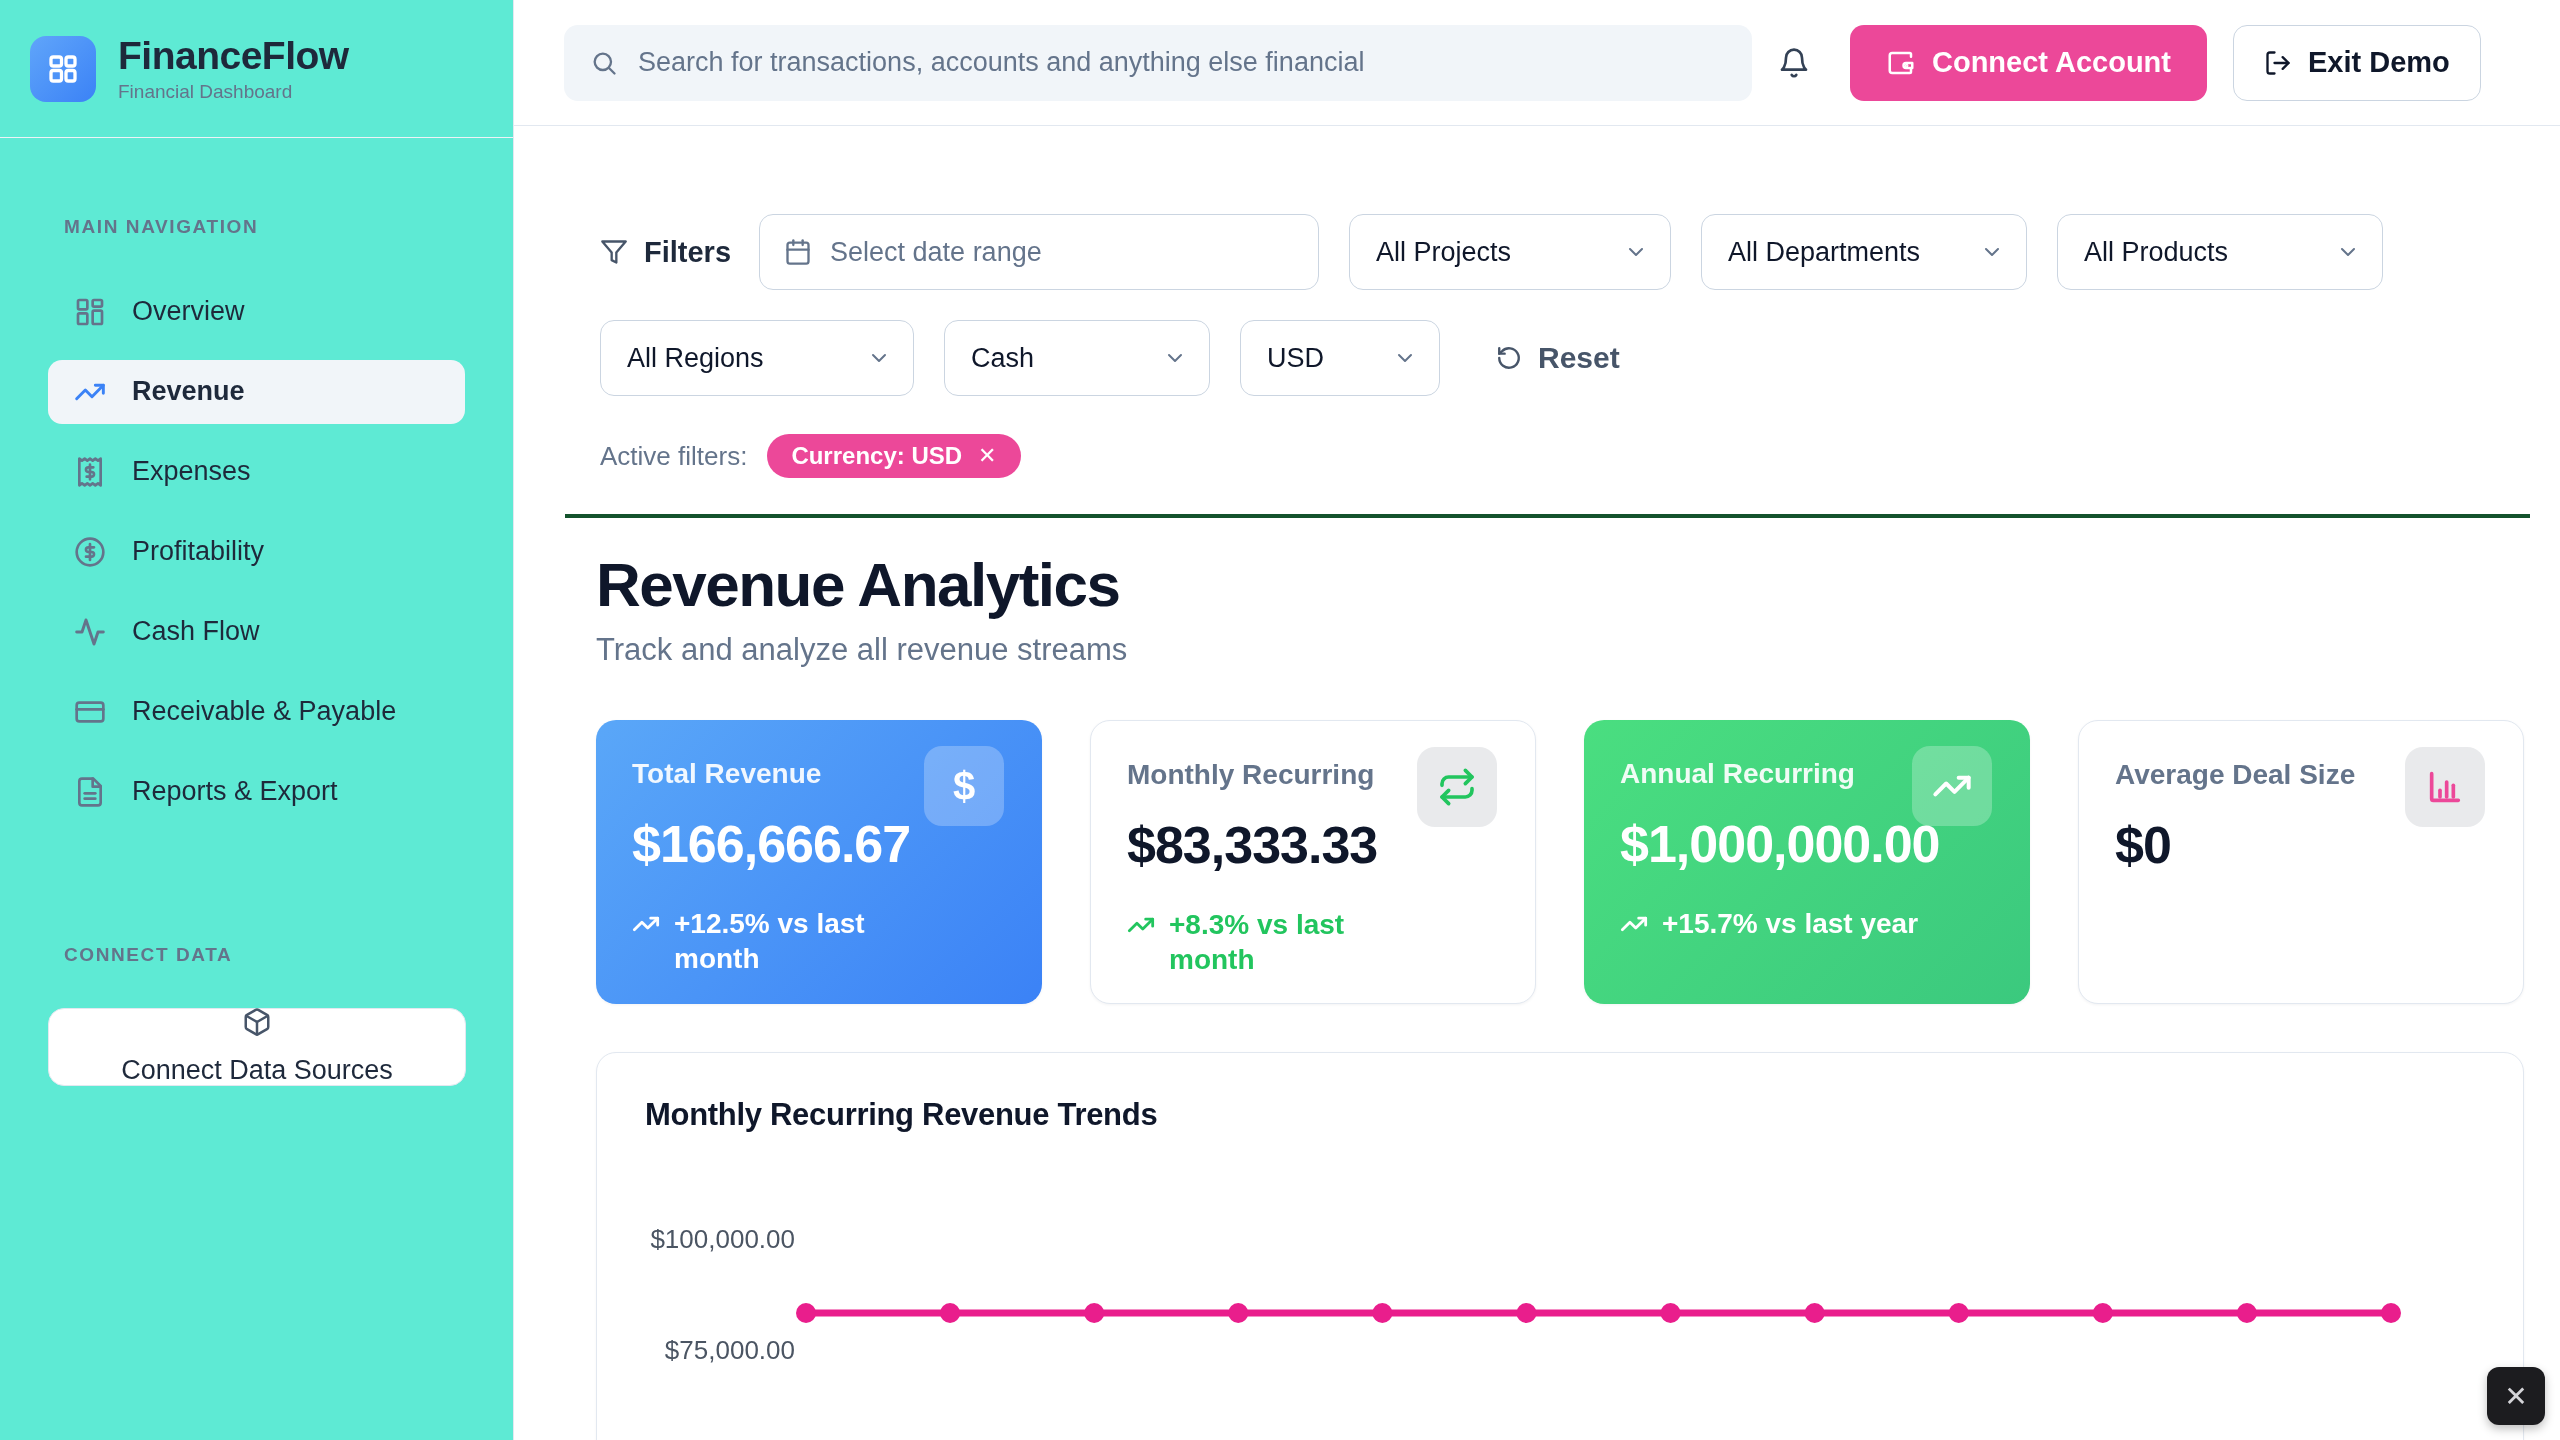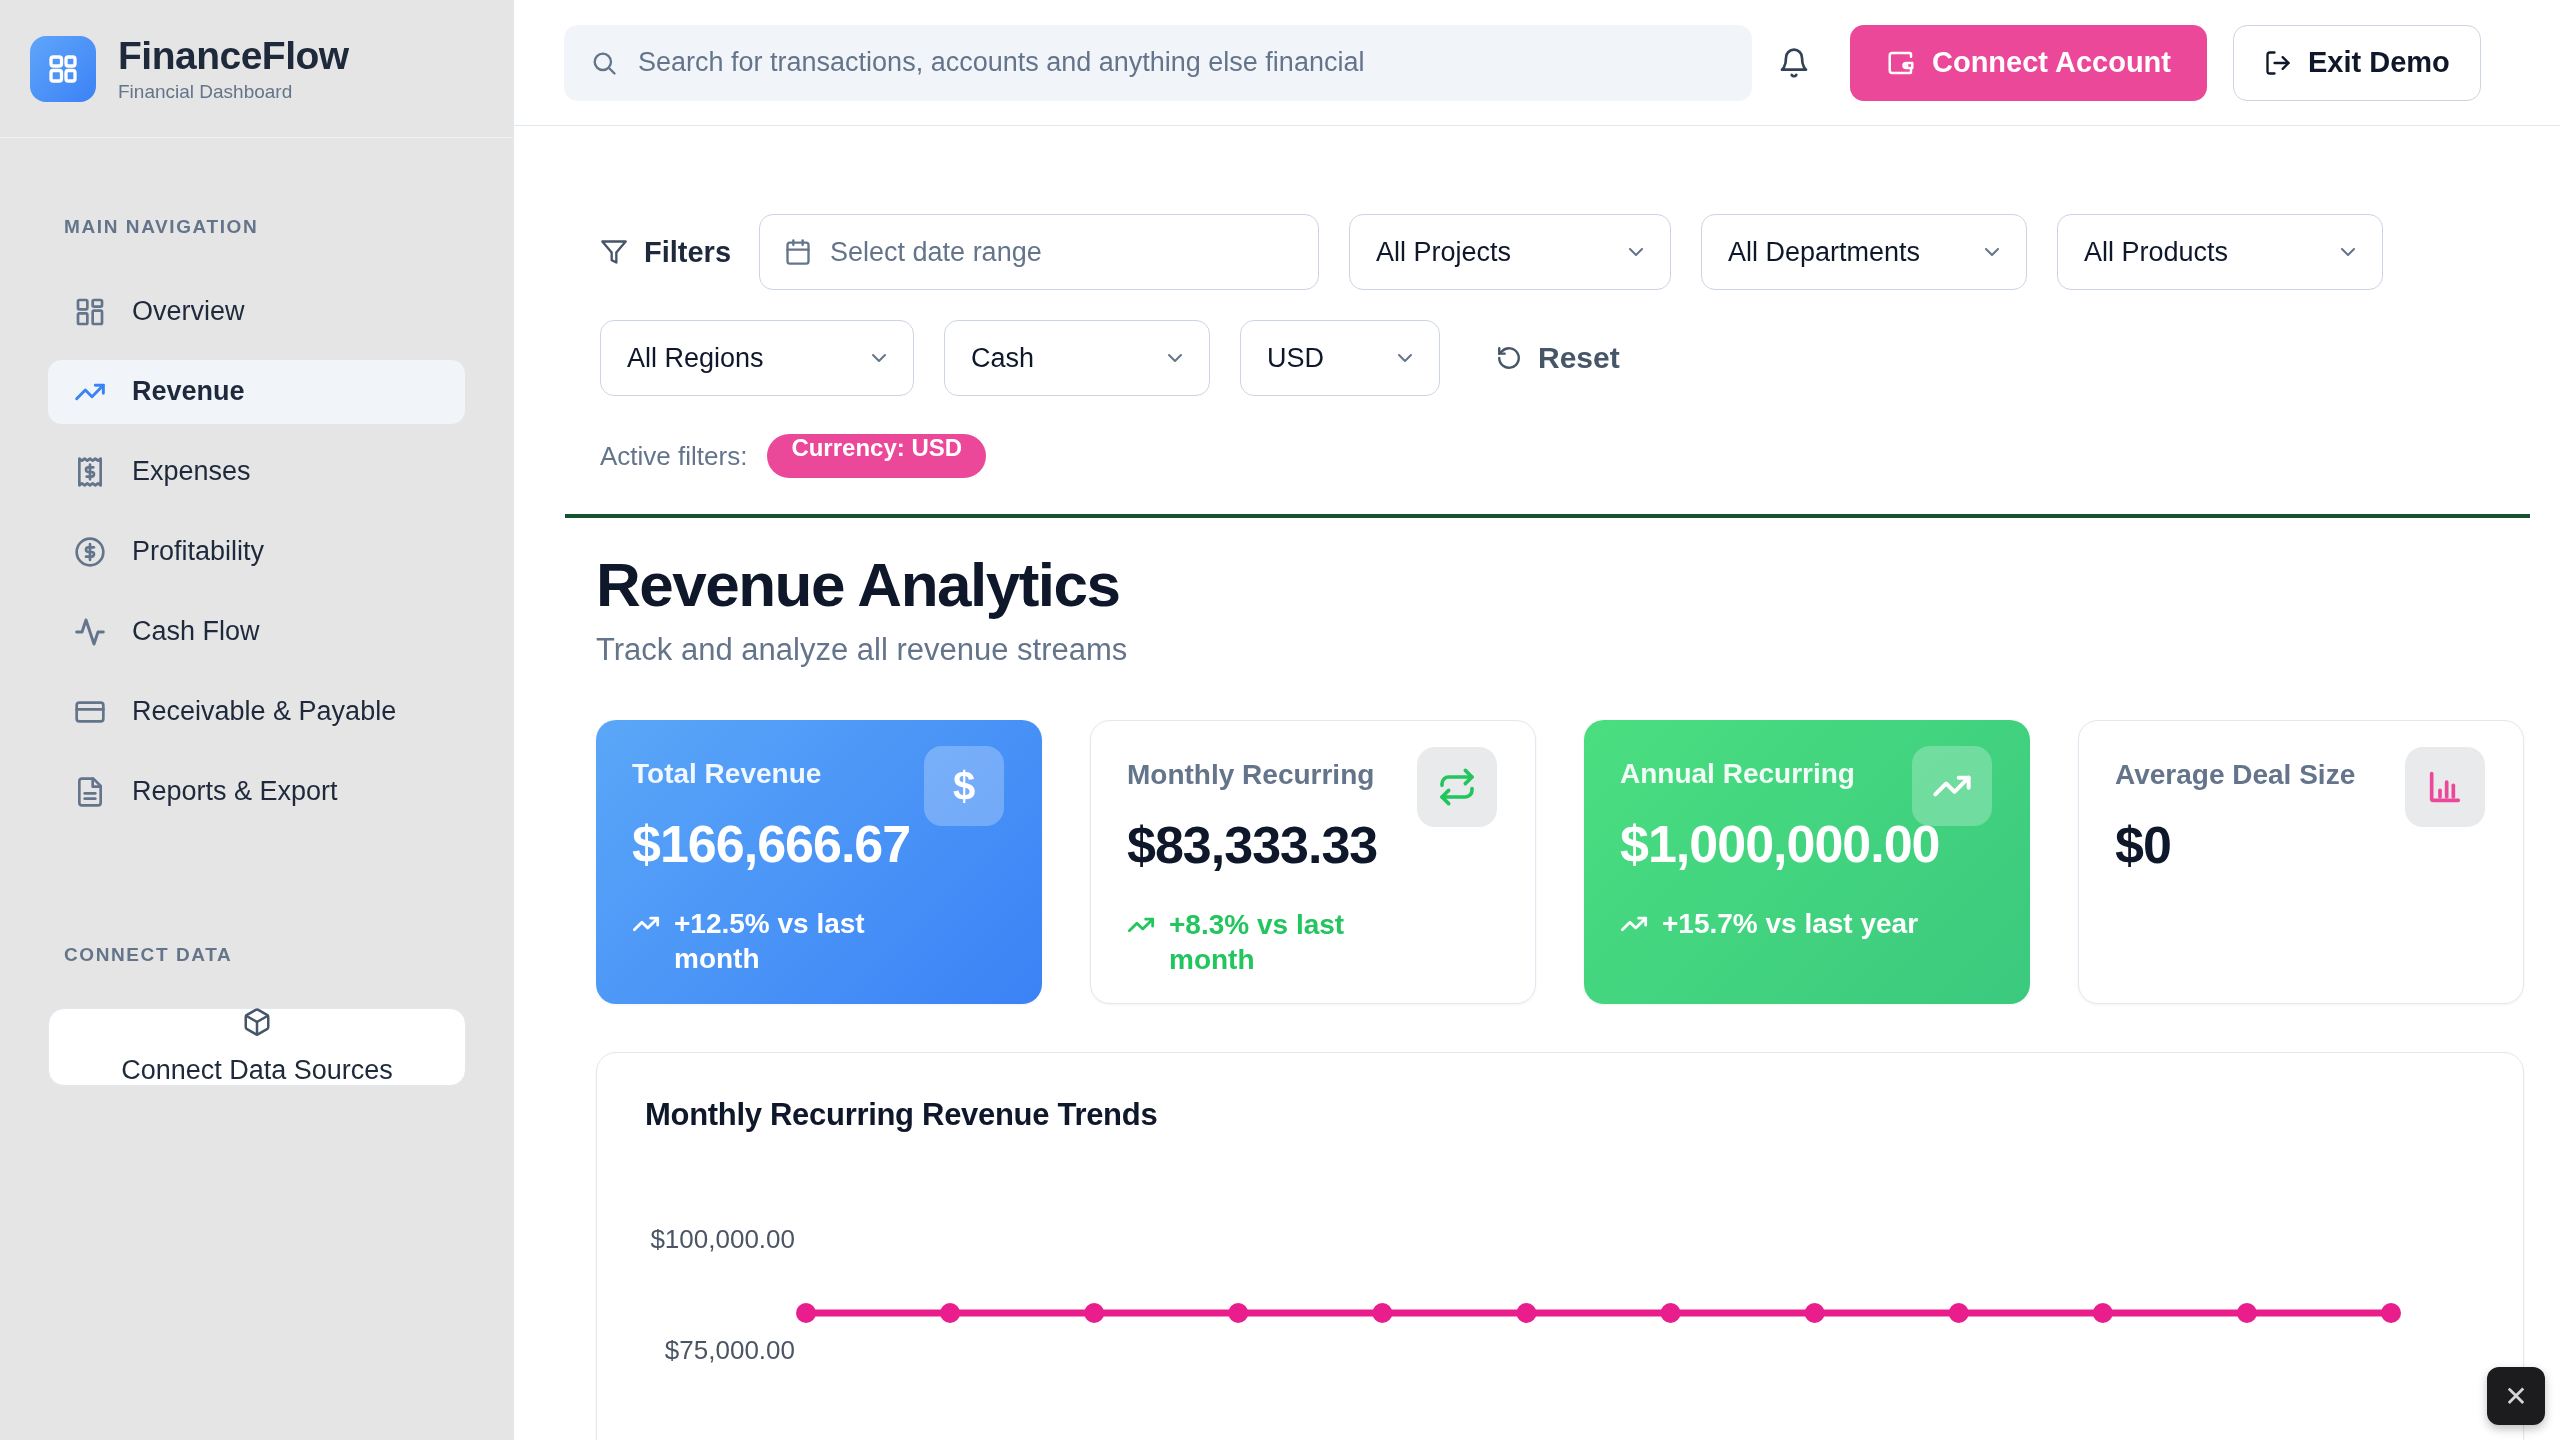--- a/index.html
+++ b/index.html
@@ -2,21 +2,21 @@
 <html><head>
 <meta charset="utf-8">
 <style>
   * { margin:0; padding:0; box-sizing:border-box; }
   html,body { width:2560px; height:1440px; overflow:hidden; background:#fff;
     font-family:"Liberation Sans", sans-serif; color:#0f172a; }
   #app { position:relative; width:2560px; height:1440px; overflow:hidden; background:#fff; }
   svg { display:block; }
 
   
-  .sidebar { position:absolute; left:0; top:0; width:514px; height:1440px; background:#e5e5e5;
+  .sidebar { position:absolute; left:0; top:0; width:514px; height:1440px; background:#5eead4;
     border-right:1px solid #e2e8f0; }
   .logo-row { display:flex; align-items:center; gap:22px; padding:36px 30px 34px 30px;
     border-bottom:1px solid #eef2f6; }
   .logo-badge { width:66px; height:66px; border-radius:16px; flex:0 0 auto;
     background:linear-gradient(135deg,#60a5fa,#3b82f6); display:flex; align-items:center; justify-content:center; }
   .brand-name { font-size:39px; font-weight:700; color:#1e293b; letter-spacing:-0.5px; line-height:1.05; }
   .brand-sub { font-size:19px; color:#64748b; margin-top:4px; }
   .nav-wrap { padding:78px 48px 0 48px; }
   .nav-header { font-size:19px; font-weight:700; letter-spacing:1.6px; color:#64748b; padding-left:16px; }
   .nav-list { margin-top:42px; }
@@ -69,21 +69,21 @@
     font-size:27px; color:#0f172a; margin-right:30px; cursor:pointer; }
   .selbox .chev { width:24px; height:24px; color:#64748b; }
   .row2 { margin-top:30px; }
   .reset-btn { display:flex; align-items:center; gap:16px; font-size:30px; font-weight:600;
     color:#475569; background:none; border:none; cursor:pointer; margin-left:26px;
     font-family:"Liberation Sans", sans-serif; }
   .reset-btn .ic { width:26px; height:26px; }
   .active-row { margin-top:38px; display:flex; align-items:center; gap:20px; }
   .active-label { font-size:26px; color:#64748b; }
   .chip { height:44px; border-radius:999px; background:#ec4899; color:#fff; display:flex;
-    align-items:center; gap:16px; padding:0 24px; font-size:24px; font-weight:700; cursor:pointer;flex-direction:column; }
+    align-items:center; gap:16px; padding:0 24px; font-size:24px; font-weight:700; cursor:pointer; }
   .chip .x { font-size:22px; font-weight:400; cursor:pointer; }
 
   .page-head { margin:31px 36px 0 82px; }
   .page-title { font-size:62px; font-weight:800; letter-spacing:-1.5px; color:#0f172a; }
   .page-sub { font-size:31px; color:#64748b; margin-top:12px; }
 
   .cards { margin:52px 36px 0 82px; display:grid; grid-template-columns:repeat(4,1fr); gap:48px; }
   .card { position:relative; height:284px; border-radius:20px; padding:38px 36px; background:#fff;
     border:1px solid #e2e8f0; box-shadow:0 1px 3px rgba(15,23,42,0.05); }
   .card .c-title { font-size:28px; font-weight:600; color:#64748b; }

